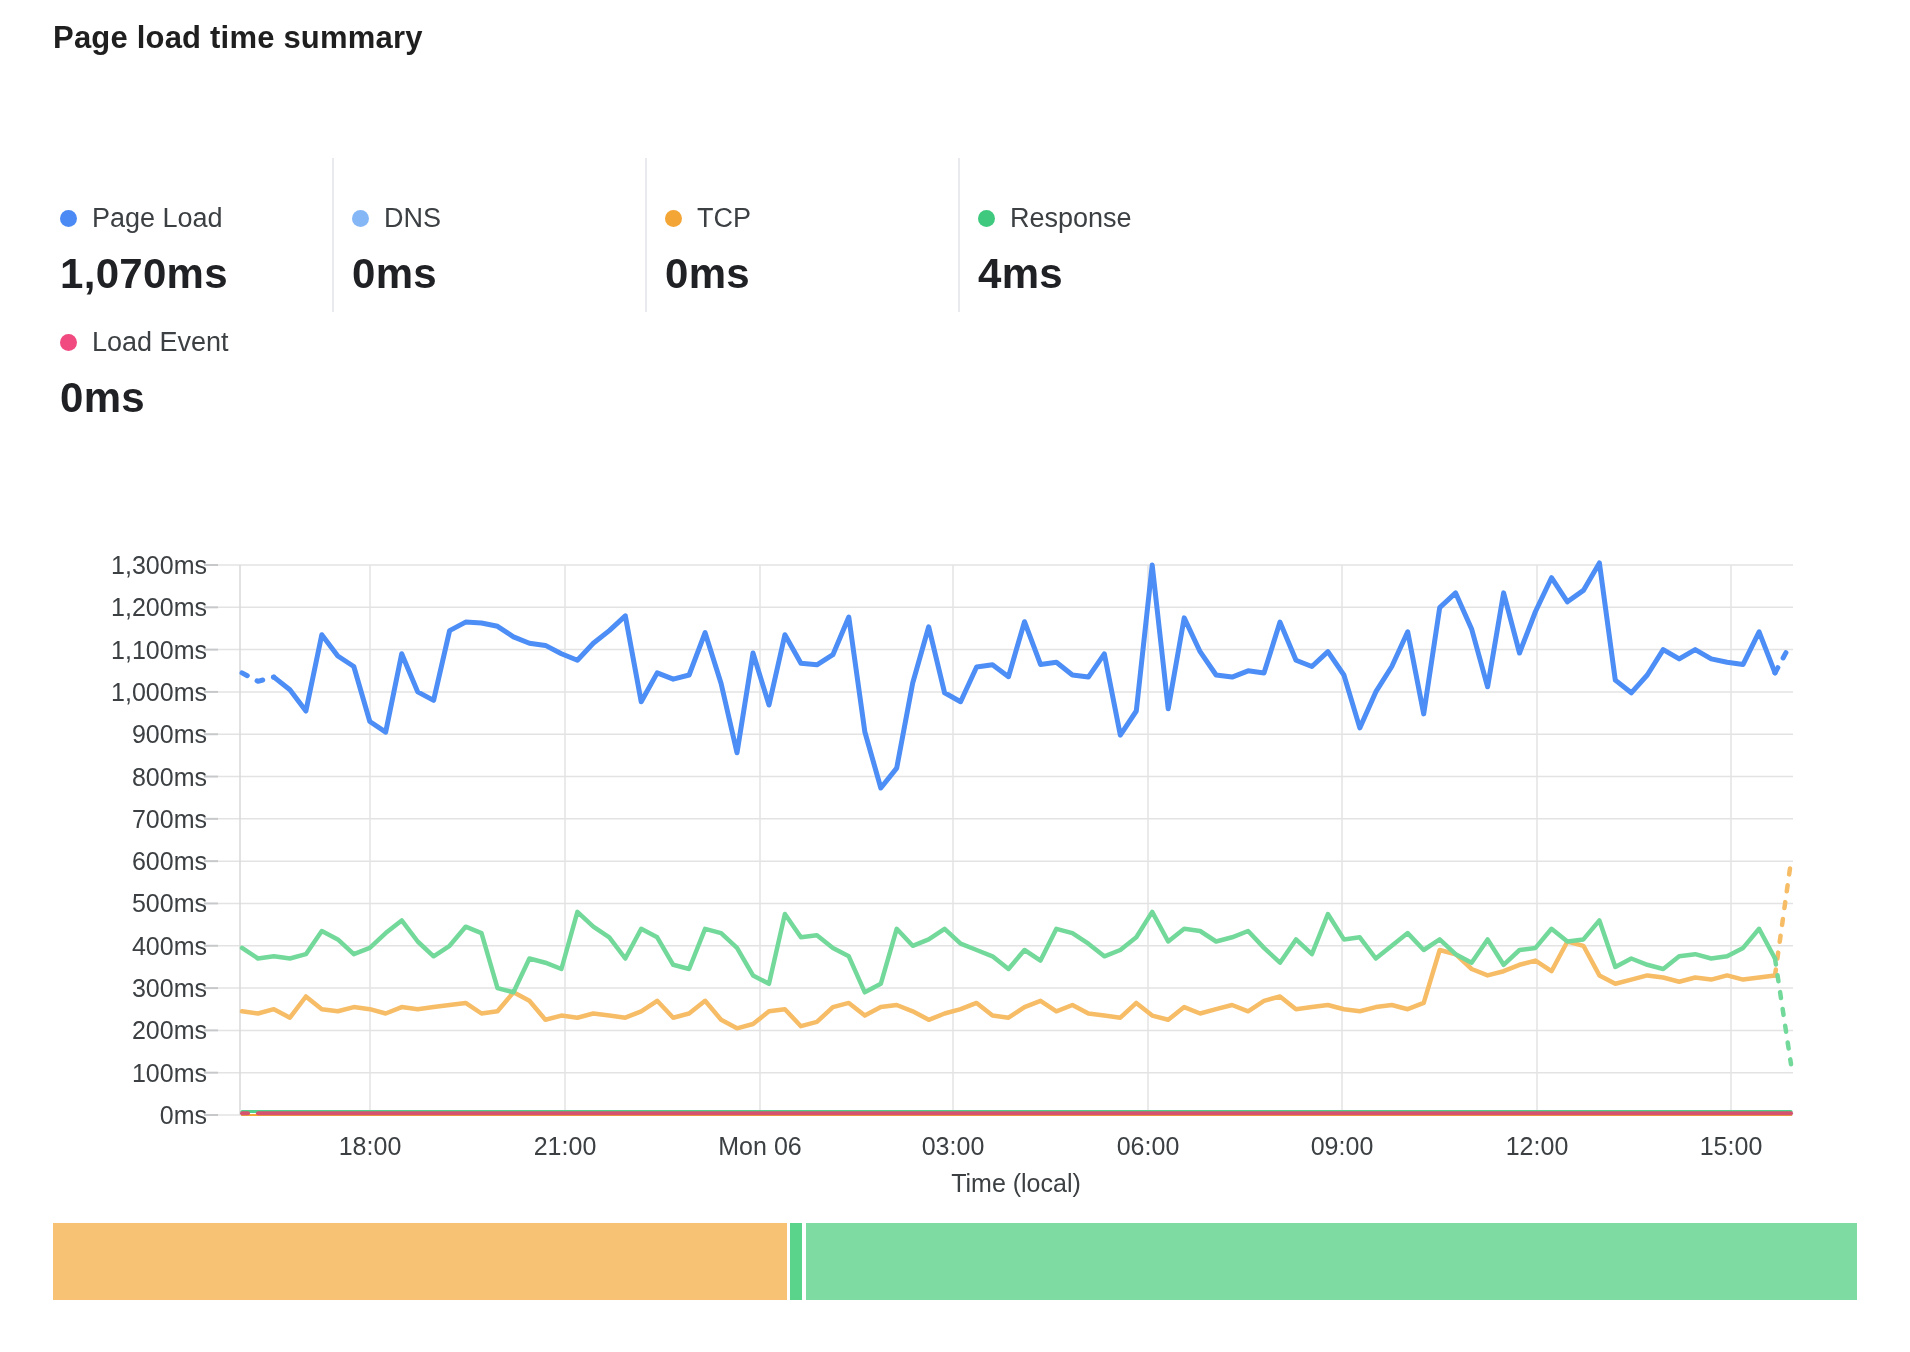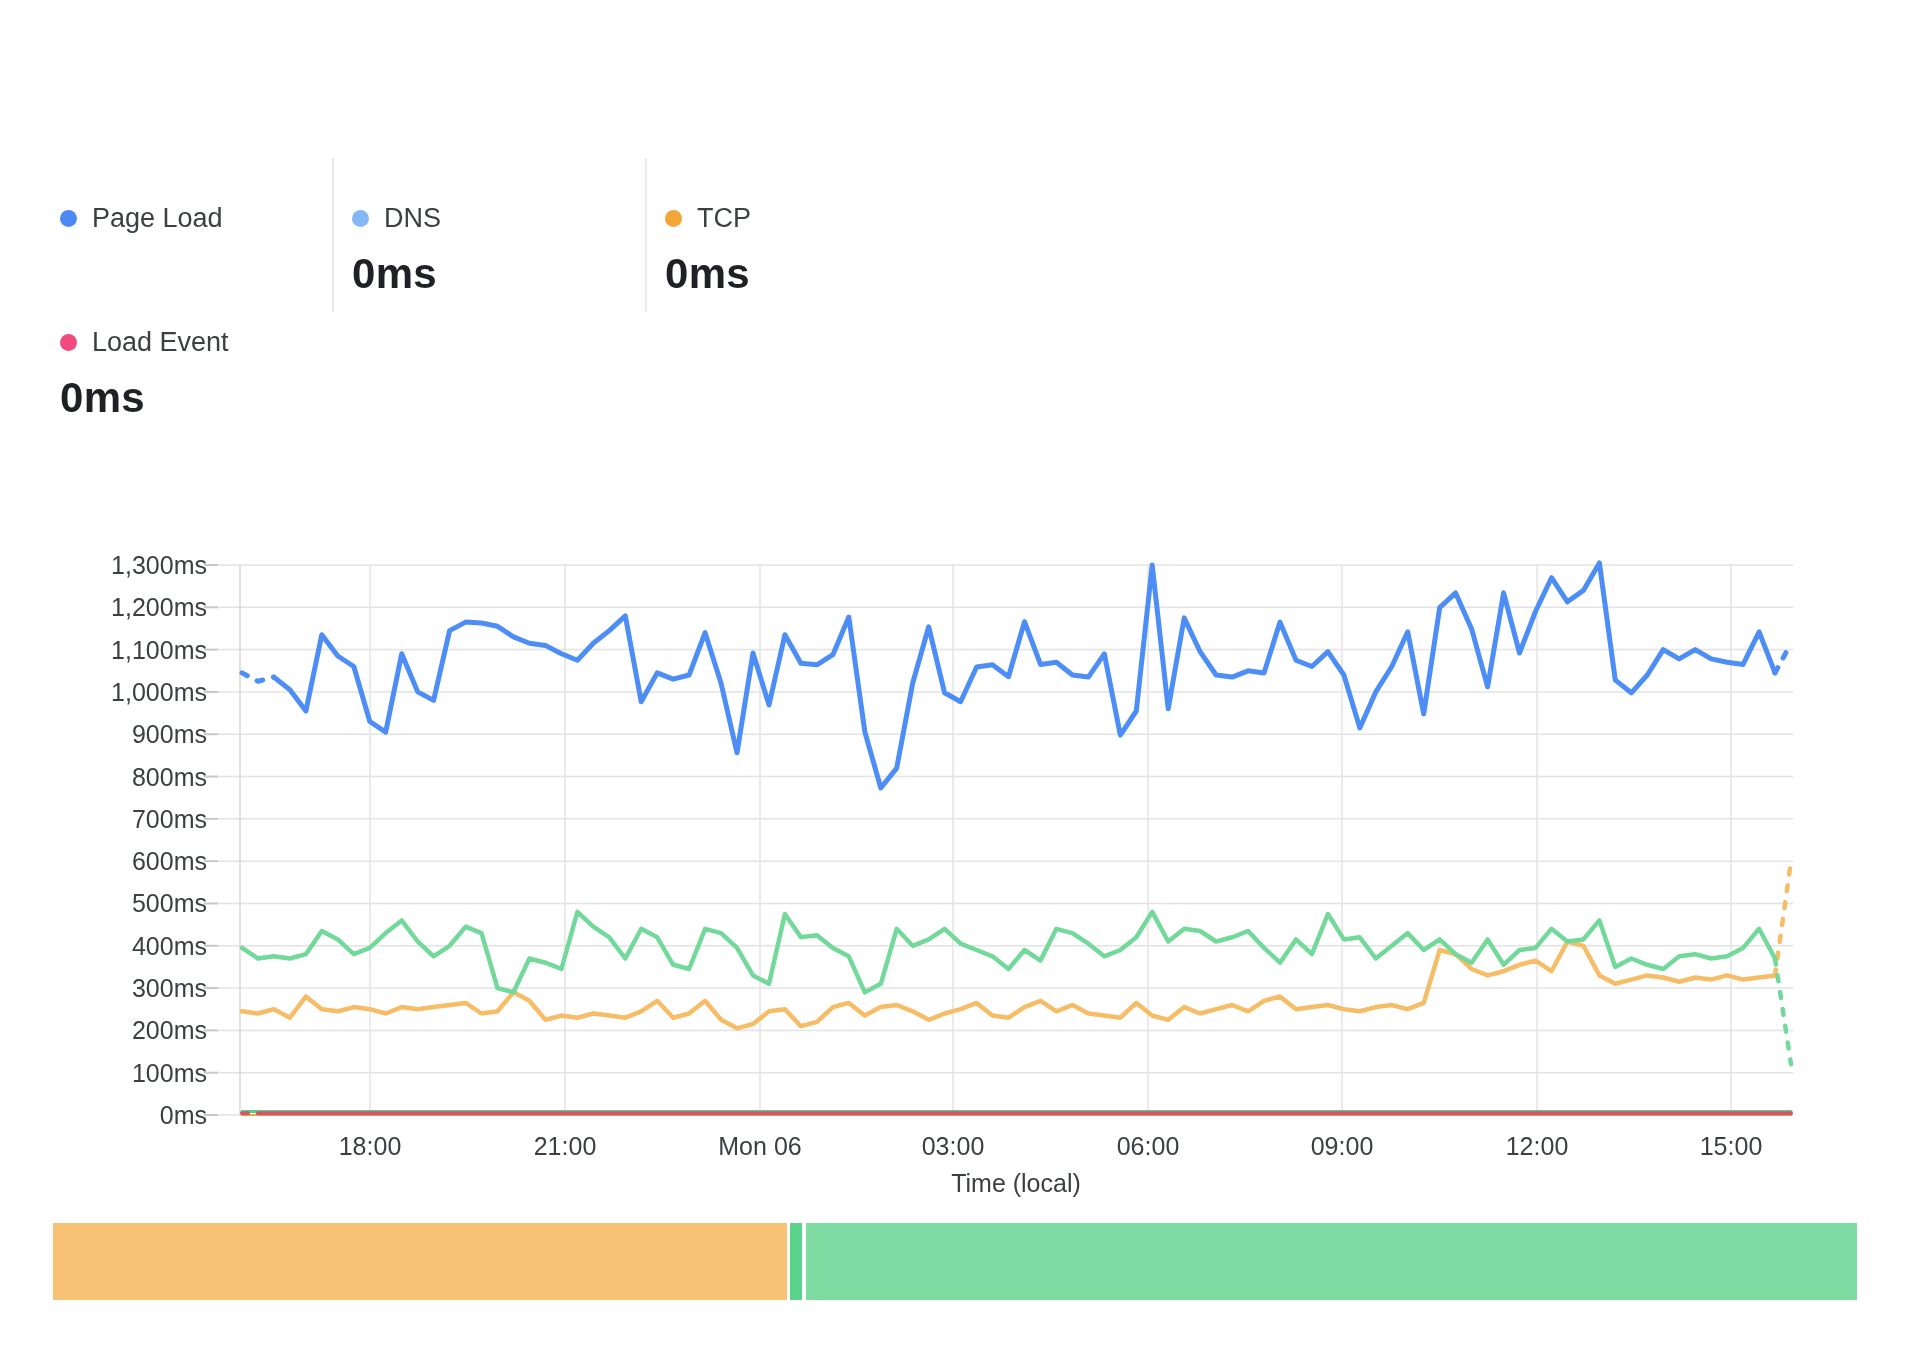--- a/index.html
+++ b/index.html
@@ -22,47 +22,56 @@
   svg{position:absolute;left:0;top:0;}
   .tick-text{font-size:25px;fill:#3c4043;}
   .axis-title{font-size:25px;fill:#3c4043;}
   .bar{position:absolute;left:53px;top:1223px;width:1804px;height:77px;display:flex;}
   .bar .seg{height:100%;}
 </style>
 </head>
 <body>
 
 <div class="hdr">
+  <div class="title">Page load time summary</div>
 </div>
 
 <div class="stats" id="stats1">
   <div class="stat">
     <div class="lab">
       <span class="dot" style="background: rgb(75, 138, 244);"></span>
       <span class="lname">Page Load</span>
     </div>
+    <div class="val">1,070ms</div>
   </div>
 
   <div class="stat">
     <div class="lab">
       <span class="dot" style="background: rgb(133, 183, 247);"></span>
       <span class="lname">DNS</span>
     </div>
     <div class="val">0ms</div>
   </div>
 
   <div class="stat">
     <div class="lab">
       <span class="dot" style="background: rgb(243, 165, 54);"></span>
       <span class="lname">TCP</span>
     </div>
     <div class="val">0ms</div>
   </div>
 
 
+  <div class="stat">
+    <div class="lab">
+      <span class="dot" style="background: rgb(63, 201, 127);"></span>
+      <span class="lname">Response</span>
+    </div>
+    <div class="val">4ms</div>
+  </div>
 
 </div>
 <div class="stats stats2" id="stats2">
   <div class="stat">
     <div class="lab">
       <span class="dot" style="background: rgb(240, 74, 129);"></span>
       <span class="lname">Load Event</span>
     </div>
     <div class="val">0ms</div>
   </div>

